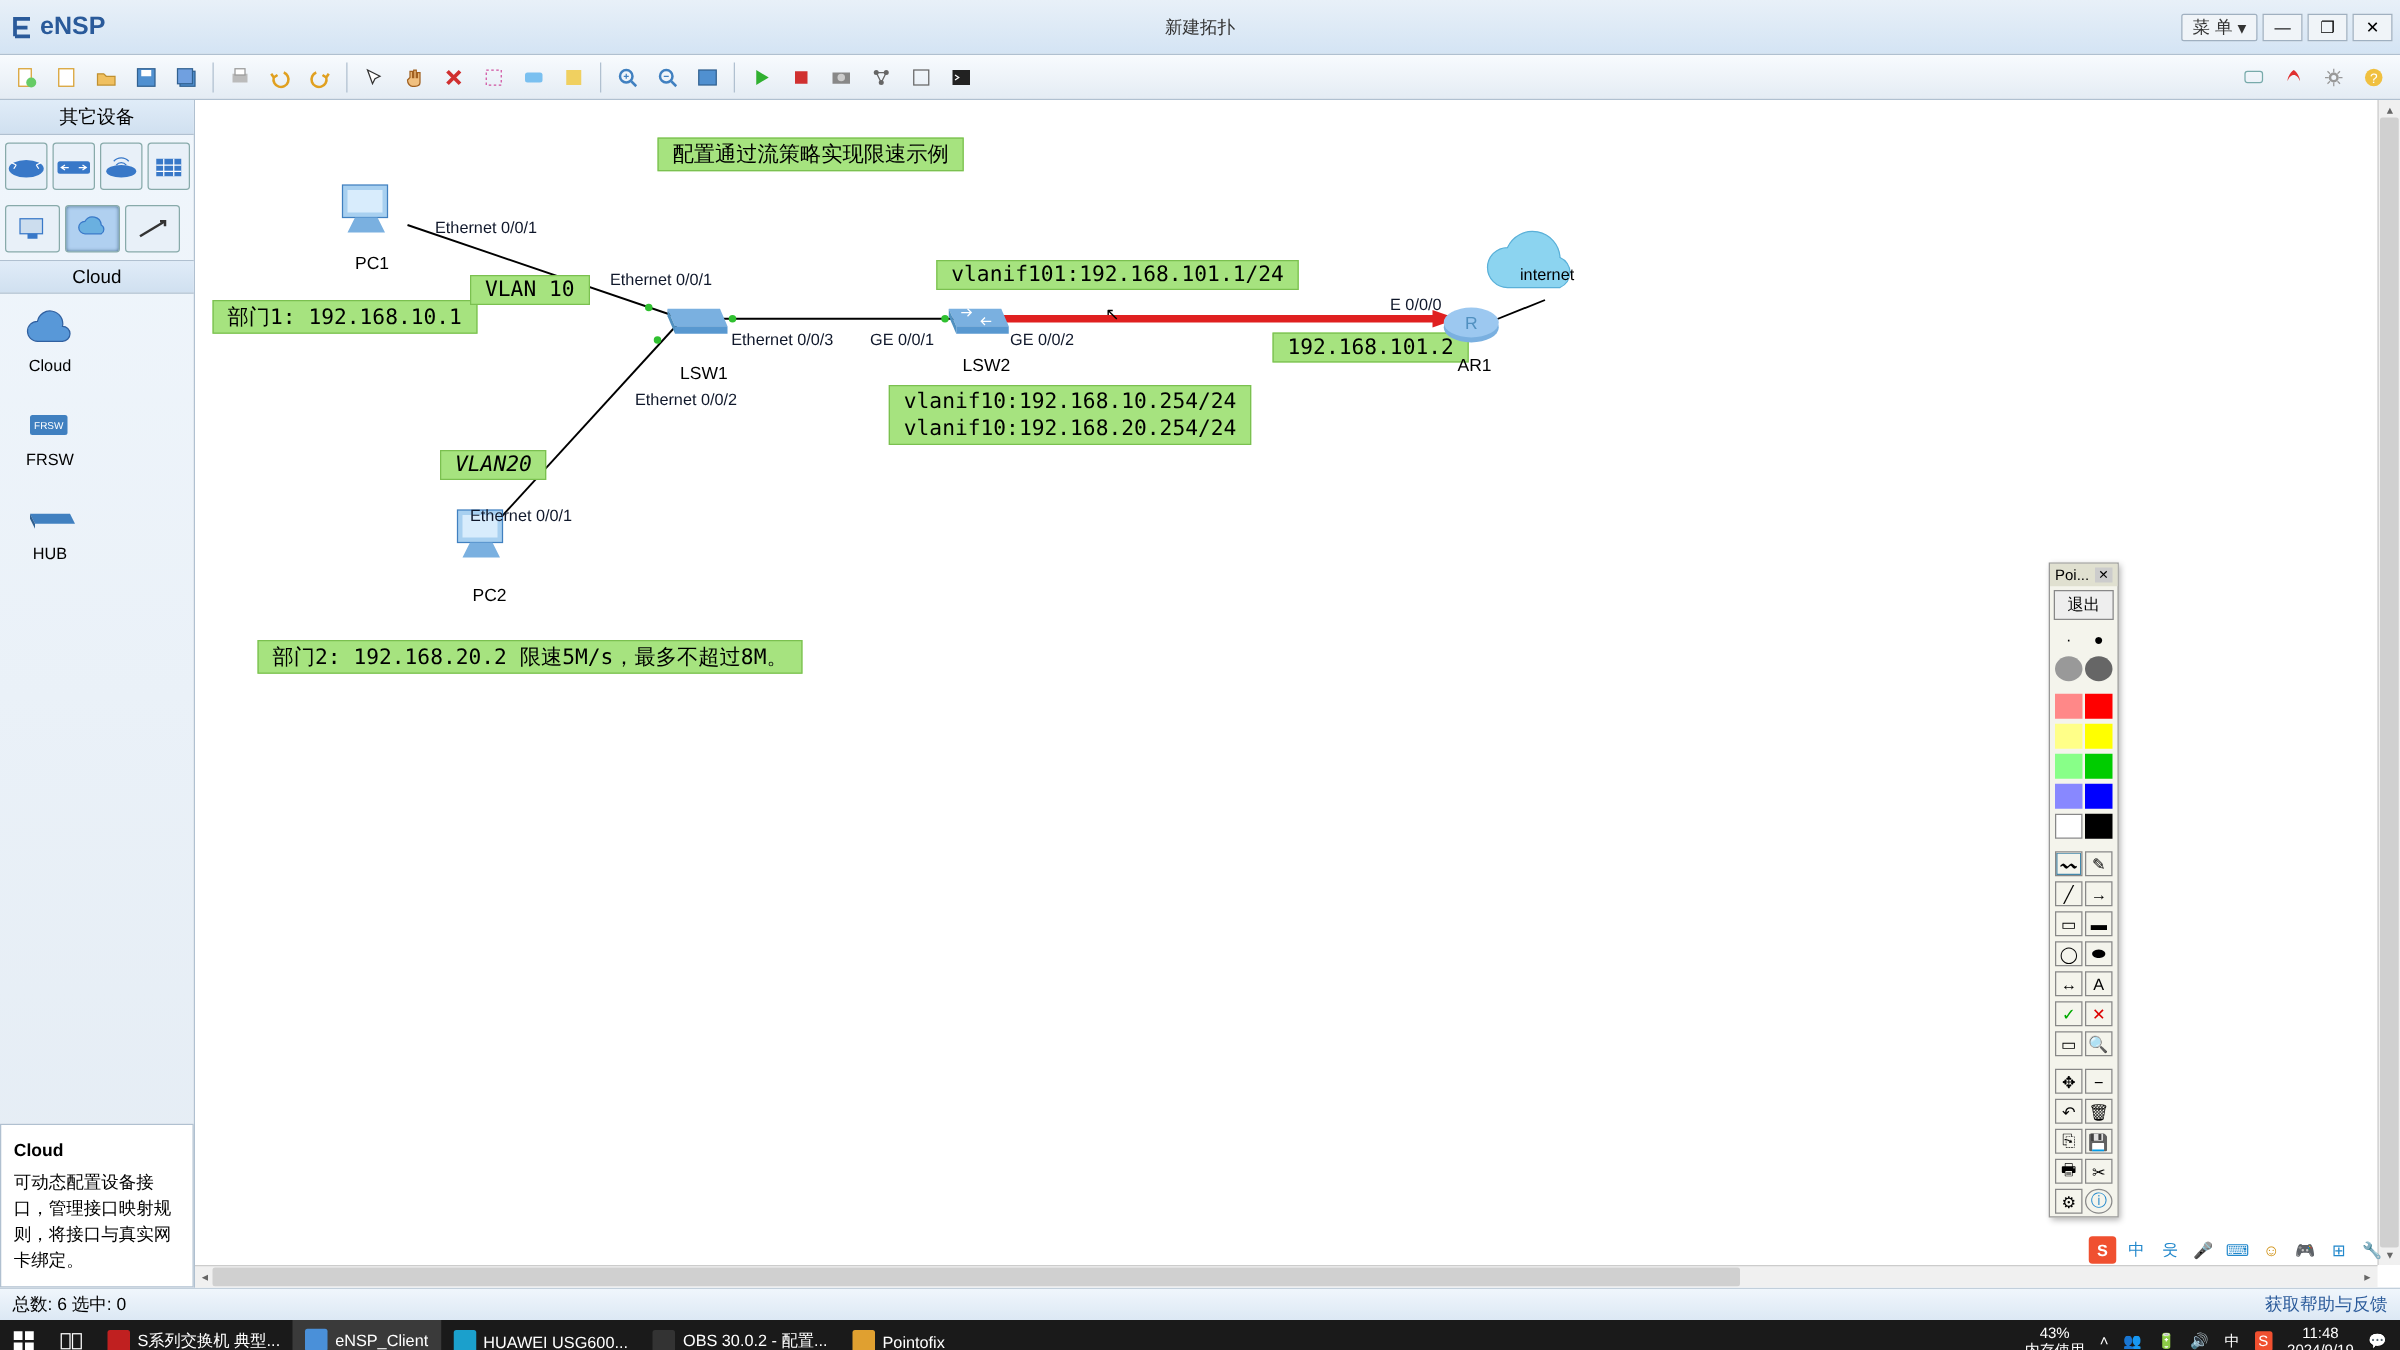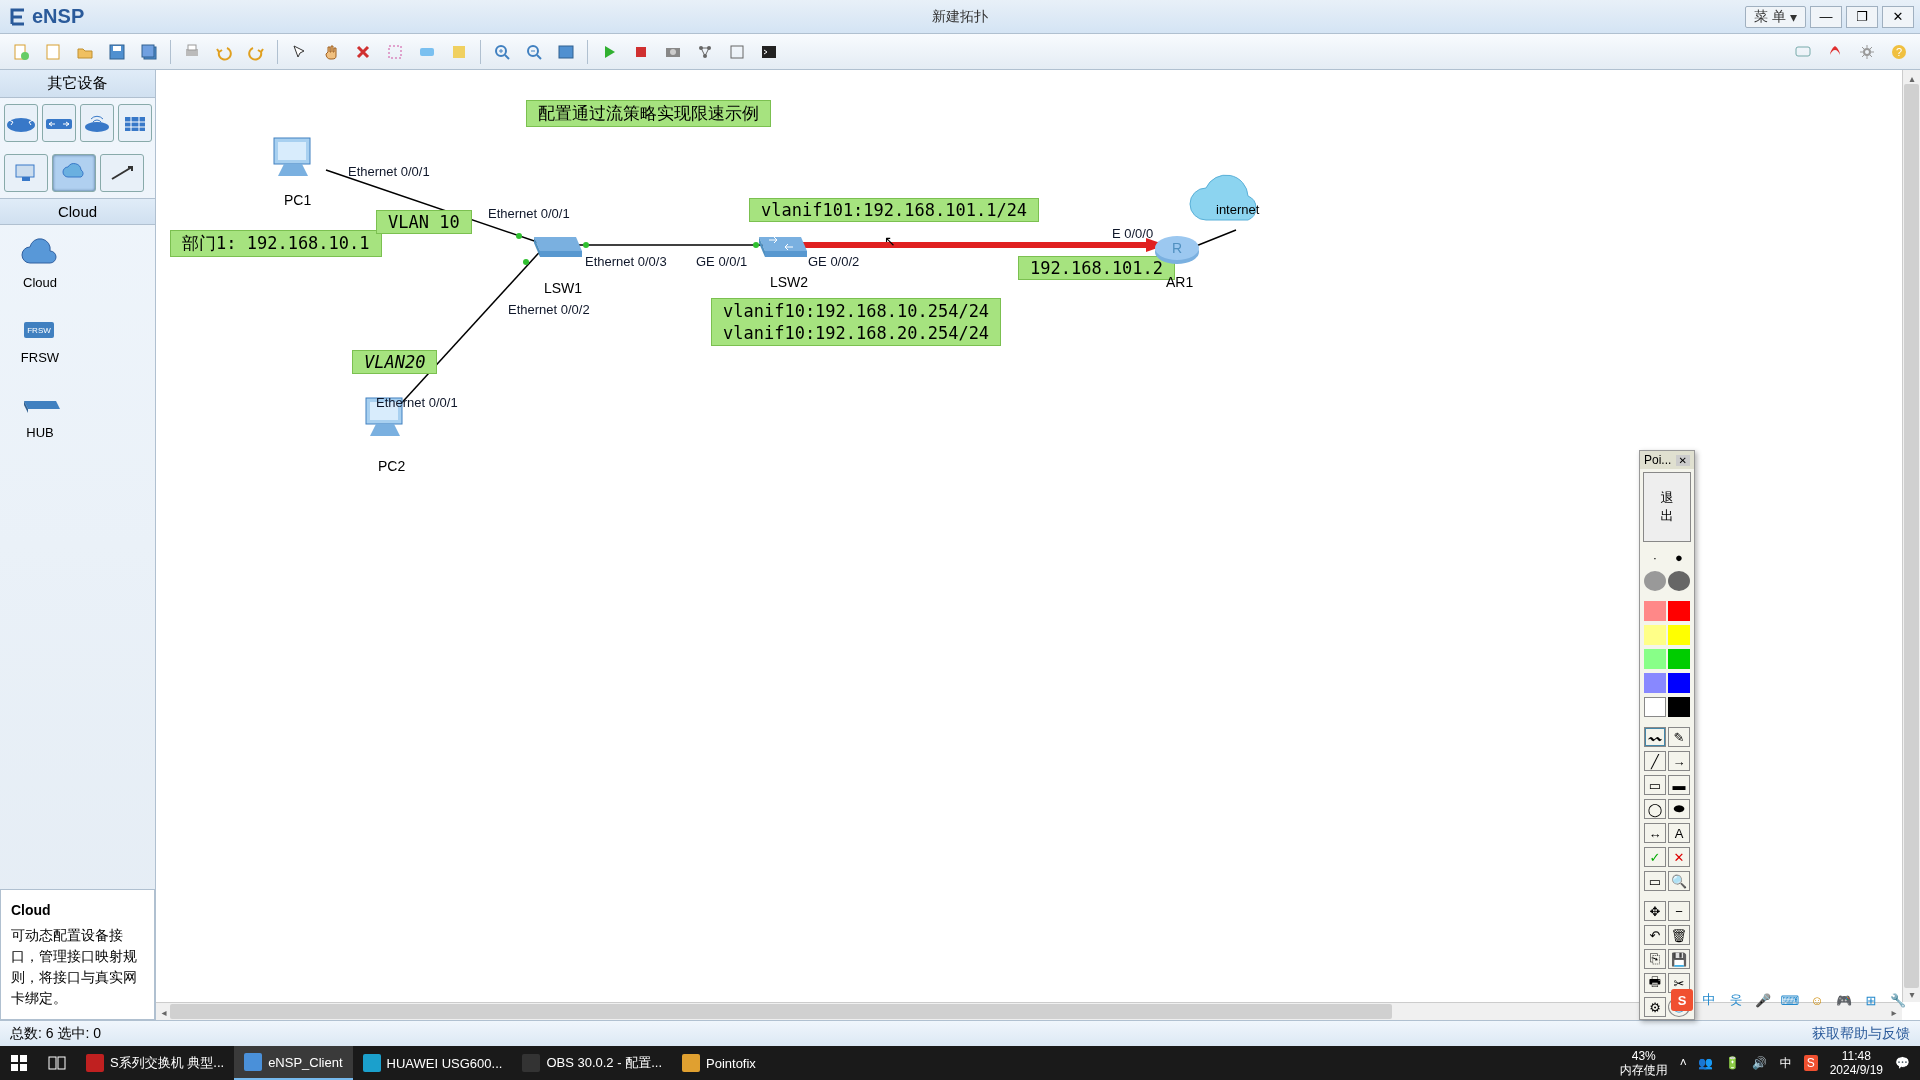--- a/index.html
+++ b/index.html
@@ -1,19 +1,19 @@
 <!DOCTYPE html>
 <html><head>
 <meta charset="utf-8">
 <style>
 * { box-sizing: border-box; margin: 0; padding: 0; font-family: "Microsoft YaHei", Arial, sans-serif; }
 body { width: 1920px; height: 1080px; background: #fff; overflow: hidden; position: relative; }
 
 
-.titlebar { height: 34px; background: linear-gradient(#e8f0f8, #d4e4f4); display: flex; align-items: center; position: relative; border-bottom: 1px solid #b0c0d0; }
+.titlebar { height: 44px; background: linear-gradient(#e8f0f8, #d4e4f4); display: flex; align-items: center; position: relative; border-bottom: 1px solid #b0c0d0; }
 .logo { display: flex; align-items: center; padding: 0 8px; font-weight: bold; color: #2a5a9a; font-size: 20px; }
 .logo svg { margin-right: 2px; }
 .title-center { position: absolute; left: 50%; transform: translateX(-50%); font-size: 14px; color: #333; }
 .title-right { position: absolute; right: 6px; display: flex; align-items: center; gap: 4px; }
 .menu-text { font-size: 14px; color: #333; padding: 0 8px; border: 1px solid #a0b0c0; border-radius: 2px; background: #f0f4f8; height: 22px; display: flex; align-items: center; }
 .winbtn { width: 32px; height: 22px; border: 1px solid #a0b0c0; background: #f0f4f8; display: flex; align-items: center; justify-content: center; cursor: pointer; font-size: 13px; }
 
 
 .toolbar { height: 36px; background: linear-gradient(#f8fbfe, #e4ecf4); border-bottom: 1px solid #b0c0d0; display: flex; align-items: center; padding: 0 6px; gap: 2px; }
 .tbtn { width: 30px; height: 28px; display: flex; align-items: center; justify-content: center; cursor: pointer; border-radius: 3px; }
@@ -47,21 +47,21 @@
 .plabel { position: absolute; font-size: 13px; color: #0f172a; }
 .nodelabel { position: absolute; font-size: 14px; color: #000; text-align: center; }
 .node { position: absolute; }
 
 .cursor { position: absolute; font-size: 14px; pointer-events: none; }
 
 
 .pointofix { position: absolute; right: 225px; top: 450px; width: 56px; background: #f4f4ec; border: 1px solid #999; box-shadow: 2px 2px 5px rgba(0,0,0,0.3); }
 .pointofix .ptitle { font-size: 12px; padding: 2px 4px; background: #e0e0d0; display: flex; justify-content: space-between; align-items: center; }
 .pointofix .ptitle .x { font-size: 10px; background: #ccc; padding: 0 3px; }
-.pointofix .exitbtn { display: block; margin: 3px auto; width: 48px; font-size: 13px; border: 1px solid #888; background: #eee; text-align: center; padding: 16px; }
+.pointofix .exitbtn { display: block; margin: 3px auto; width: 48px; font-size: 13px; border: 1px solid #888; background: #eee; text-align: center; padding: 2px; }
 .prow { display: flex; justify-content: space-around; padding: 2px 3px; }
 .psq { width: 22px; height: 20px; border: 1px solid #888; display: flex; align-items: center; justify-content: center; font-size: 13px; cursor: pointer; }
 .psq.sel { box-shadow: 0 0 0 1px #48a inset; }
 
 
 .statusbar { height: 26px; background: linear-gradient(#f0f6fc, #dce8f4); border-top: 1px solid #b0c0d0; display: flex; align-items: center; padding: 0 10px; font-size: 14px; }
 .statusbar .right { margin-left: auto; color: #2a5a9a; cursor: pointer; }
 
 
 .taskbar { height: 34px; background: #1a1a1a; display: flex; align-items: center; color: #fff; font-size: 13px; }
@@ -361,20 +361,21 @@
       </svg>
 
       <div class="greenlabel" style="left:370px; top:30px;">配置通过流策略实现限速示例</div>
       <div class="greenlabel" style="left:14px; top:160px;">部门1: 192.168.10.1</div>
       <div class="greenlabel" style="left:220px; top:140px;">VLAN 10</div>
       <div class="greenlabel" style="left:196px; top:280px;font-style:italic;">VLAN20</div>
       <div class="greenlabel" style="left:593px; top:128px;">vlanif101:192.168.101.1/24</div>
       <div class="greenlabel" style="left:555px; top:228px; line-height:1.3;">vlanif10:192.168.10.254/24
 vlanif10:192.168.20.254/24</div>
       <div class="greenlabel" style="left:862px; top:186px;">192.168.101.2</div>
+      <div class="greenlabel" style="left:50px; top:432px;">部门2: 192.168.20.2 限速5M/s，最多不超过8M。</div>
 
       <div class="node" style="left:108px; top:60px;">
         <svg width="60" height="60">
             <rect x="10" y="8" width="36" height="26" fill="#a8d0f0" stroke="#4080c0"></rect>
             <rect x="14" y="12" width="28" height="18" fill="#d8ecfc"></rect>
             <path d="M20 34h18l6 12H14z" fill="#7ab0e0"></path>
           </svg>
       </div>
       <div class="nodelabel" style="left:128px; top:122px;">PC1</div>
 

